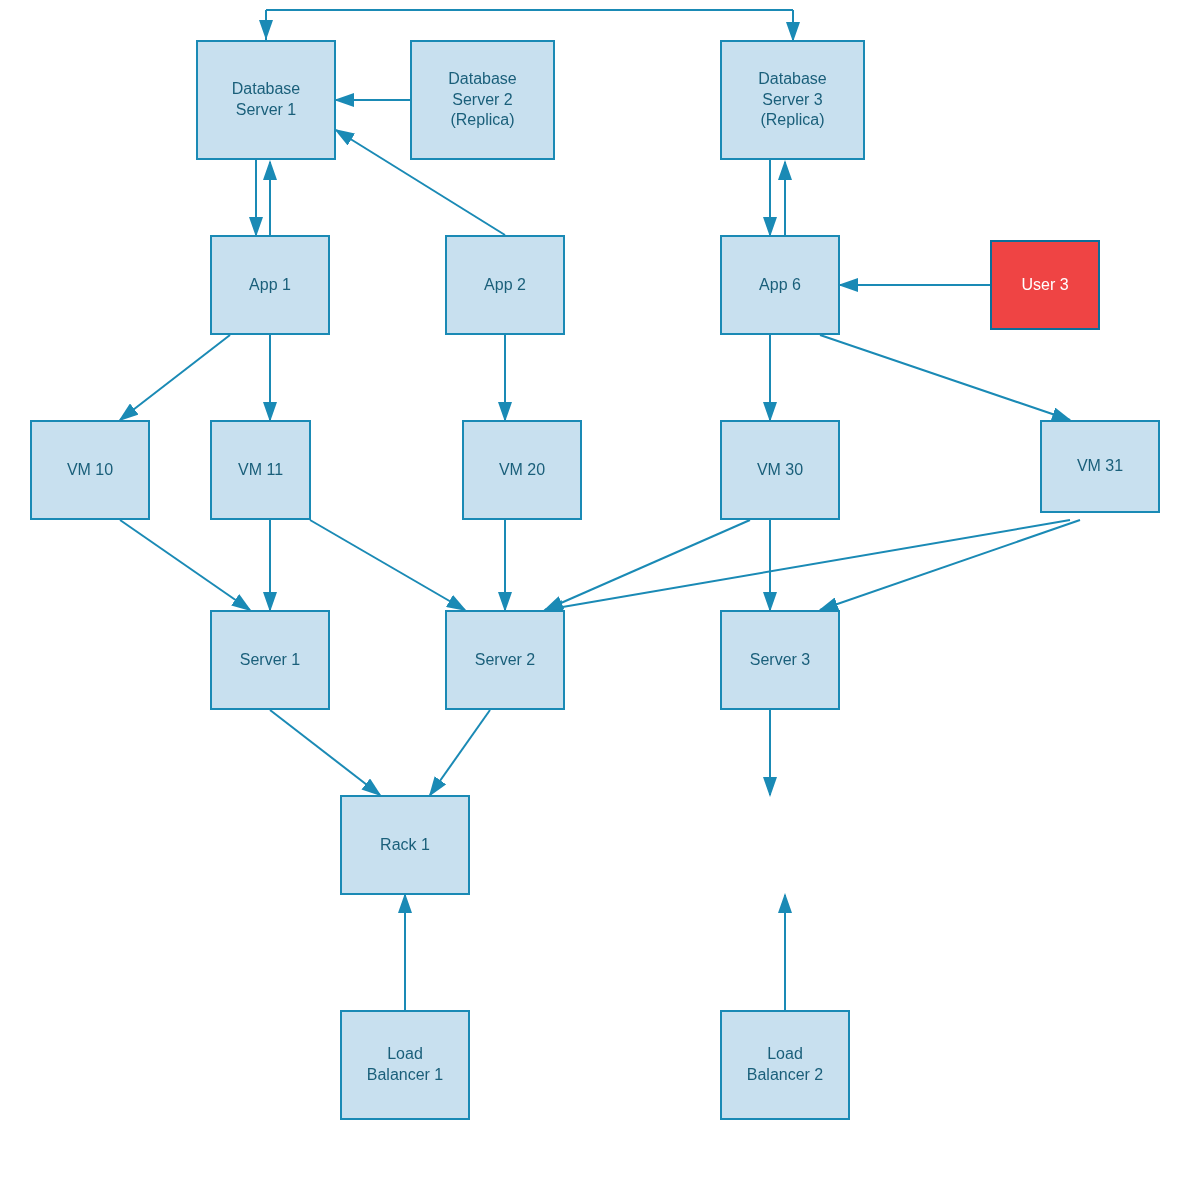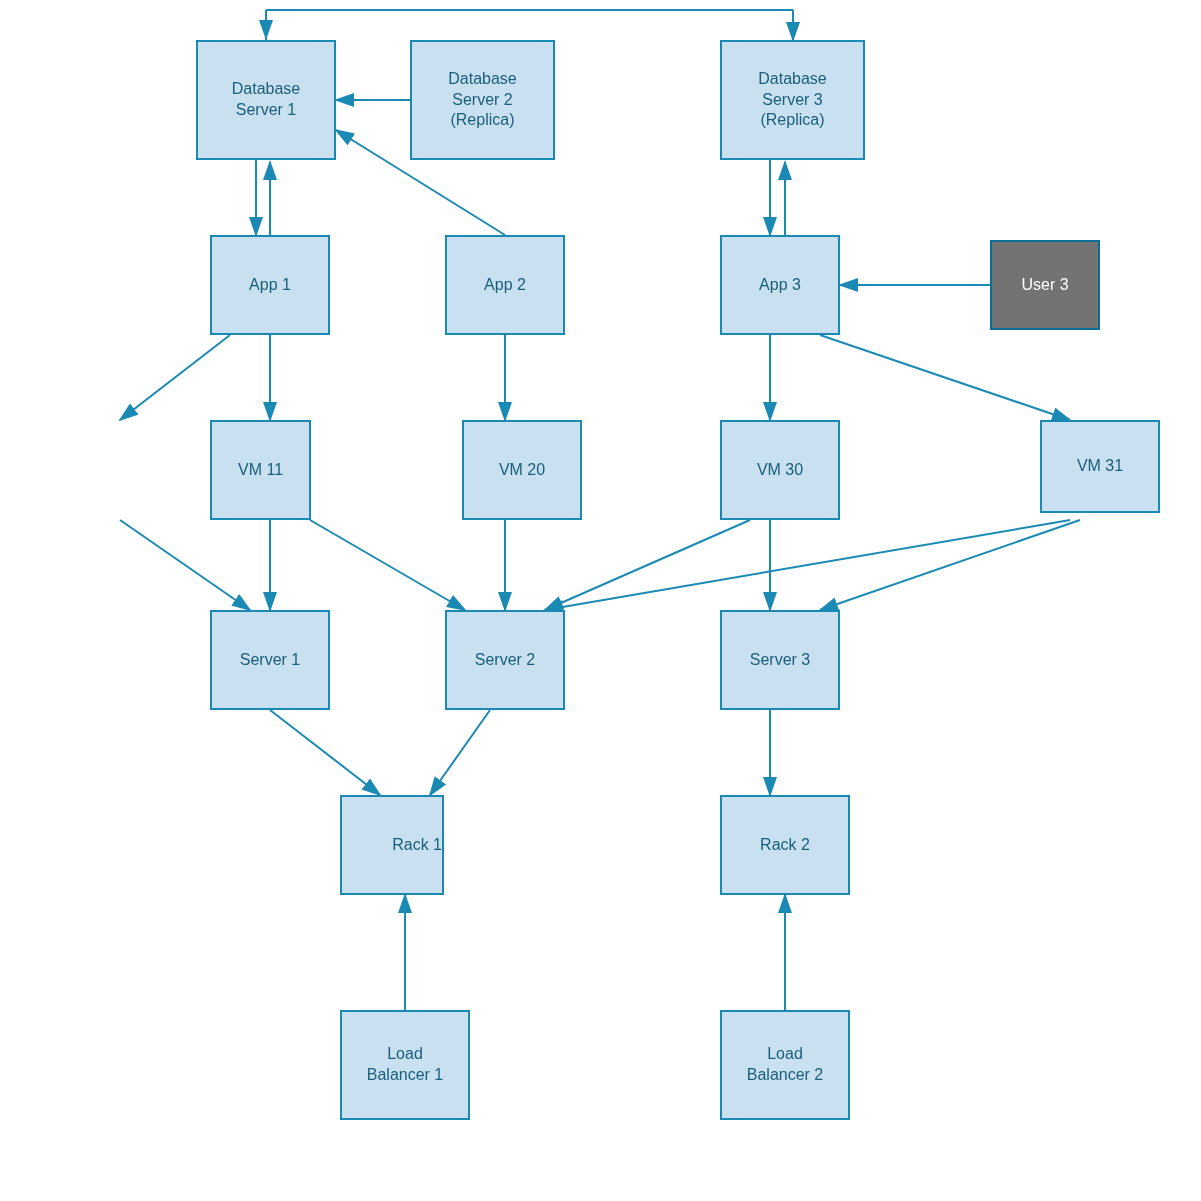--- a/index.html
+++ b/index.html
@@ -24,21 +24,21 @@
       display: flex;
       align-items: center;
       justify-content: center;
       text-align: center;
       font-size: 16px;
       color: #1a5f7a;
       font-weight: 400;
       line-height: 1.3;
     }
     .node.dark {
-      background: #737373;
+      background: #ef4444;
       color: #fff;
       border-color: #0b6e99;
     }
     svg.arrows {
       position: absolute;
       top: 0;
       left: 0;
       width: 1201px;
       height: 1201px;
       pointer-events: none;
@@ -129,24 +129,27 @@
 Server 3
 (Replica)</span>
   </div>
   <div class="node" style="left:210px;top:235px;width:120px;height:100px;">
     <span>App 1</span>
   </div>
   <div class="node" style="left:445px;top:235px;width:120px;height:100px;">
     <span>App 2</span>
   </div>
   <div class="node" style="left:720px;top:235px;width:120px;height:100px;">
-    <span>App 3</span>
+    <span>App 6</span>
   </div>
   <div class="node dark" style="left:990px;top:240px;width:110px;height:90px;">
     <span>User 3</span>
+  </div>
+  <div class="node" style="left:30px;top:420px;width:120px;height:100px;">
+    <span>VM 10</span>
   </div>
   <div class="node" style="left:210px;top:420px;width:101px;height:100px;">
     <span>VM 11</span>
   </div>
   <div class="node" style="left:445px;top:420px;width:120px;height:100px;margin-left:17px;">
     <span>VM 20</span>
   </div>
   <div class="node" style="left:720px;top:420px;width:120px;height:100px;align-items:center;">
     <span>VM 30</span>
   </div>
@@ -155,25 +158,22 @@
   </div>
   <div class="node" style="left:210px;top:610px;width:120px;height:100px;">
     <span>Server 1</span>
   </div>
   <div class="node" style="left:445px;top:610px;width:120px;height:100px;">
     <span>Server 2</span>
   </div>
   <div class="node" style="left:720px;top:610px;width:120px;height:100px;">
     <span>Server 3</span>
   </div>
-  <div class="node" style="left:340px;top:795px;width:104px;height:100px;justify-content:flex-end;">
+  <div class="node" style="left:340px;top:795px;width:130px;height:100px;">
     <span>Rack 1</span>
-  </div>
-  <div class="node" style="left:720px;top:795px;width:130px;height:100px;">
-    <span>Rack 2</span>
   </div>
   <div class="node" style="left:340px;top:1010px;width:130px;height:110px;">
     <span style="white-space:pre-line;">Load
 Balancer 1</span>
   </div>
   <div class="node" style="left:720px;top:1010px;width:130px;height:110px;">
     <span style="white-space:pre-line;">Load
 Balancer 2</span>
   </div>
 </div>

